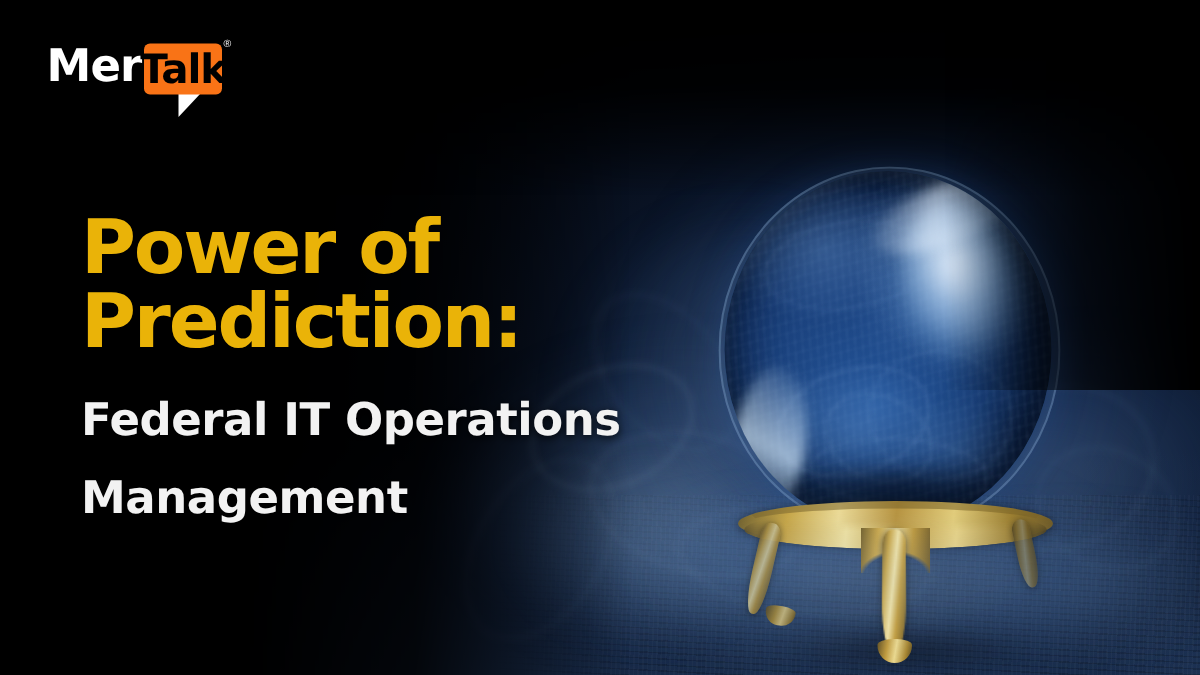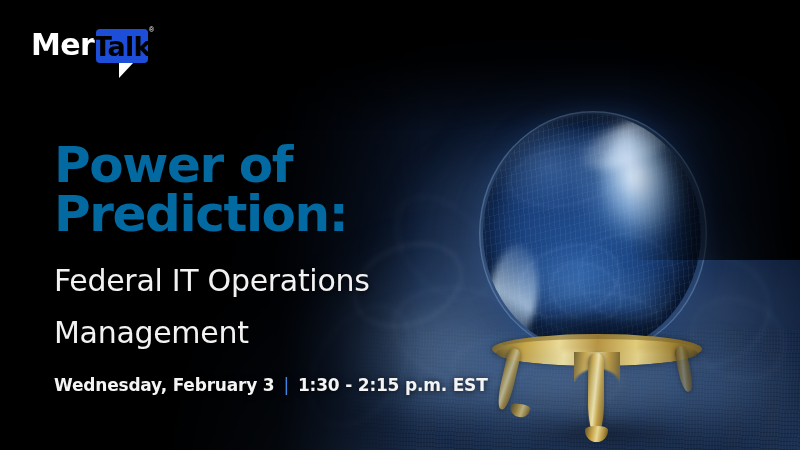--- a/index.html
+++ b/index.html
@@ -260,21 +260,21 @@
   }
   .mt-meri {
     position:absolute; left:0; top:3px;
     font-size:30px; font-weight:700; letter-spacing:-.6px;
     color:#fff; line-height:30px;
     font-family:"DejaVu Sans", sans-serif;
   }
   .mt-bubble {
     position:absolute; left:65px; top:2px;
     width:52px; height:34px;
-    background:#1d4ed8; border-radius:4px;
+    background:#f97316; border-radius:4px;
   }
   .mt-bubble-text {
     position:absolute; left:0; top:0; width:52px; height:34px;
     display:flex; align-items:center; justify-content:center;
     font-size:27px; font-weight:700; letter-spacing:-.8px;
     color:#000; line-height:27px;
     font-family:"DejaVu Sans", sans-serif;
   }
   .mt-tail {
     position:absolute; left:88px; top:35px;
@@ -300,27 +300,27 @@
   .sn-dot {
     position:absolute; right:-3px; bottom:5px;
     width:4px; height:4px; border-radius:50%; background:#fff;
   }
 
   
   .headline {
     position:absolute; left:54px; top:141px;
     font-size:50px; font-weight:700;
     line-height:49px; letter-spacing:-1.4px;
-    color:#0369a1;
+    color:#eab308;
     font-family:"DejaVu Sans", sans-serif;
     white-space:pre-line;
   }
   .subhead {
     position:absolute; left:54px; top:255px;
-    font-size:30px; font-weight:400;
+    font-size:30px; font-weight:700;
     line-height:52px; letter-spacing:-.3px;
     color:#f2f2f2;
     font-family:"DejaVu Sans", sans-serif;
     white-space:pre-line;
     text-shadow:0 1px 6px rgba(0,0,0,.85);
   }
   .datetime {
     position:absolute; left:54px; top:374px;
     font-size:17px; font-weight:700; letter-spacing:-.2px;
     line-height:22px;
@@ -397,17 +397,14 @@
     <span class="mt-reg">®</span>
   </div>
 
 
   <div class="headline">Power of
 Prediction:</div>
 
   <div class="subhead">Federal IT Operations
 Management</div>
 
-  <div class="datetime">
-    <span>Wednesday, February 3</span><span class="dt-sep">|</span><span>1:30 - 2:15 p.m. EST</span>
-  </div>
 
 </div>
 
 </body></html>

